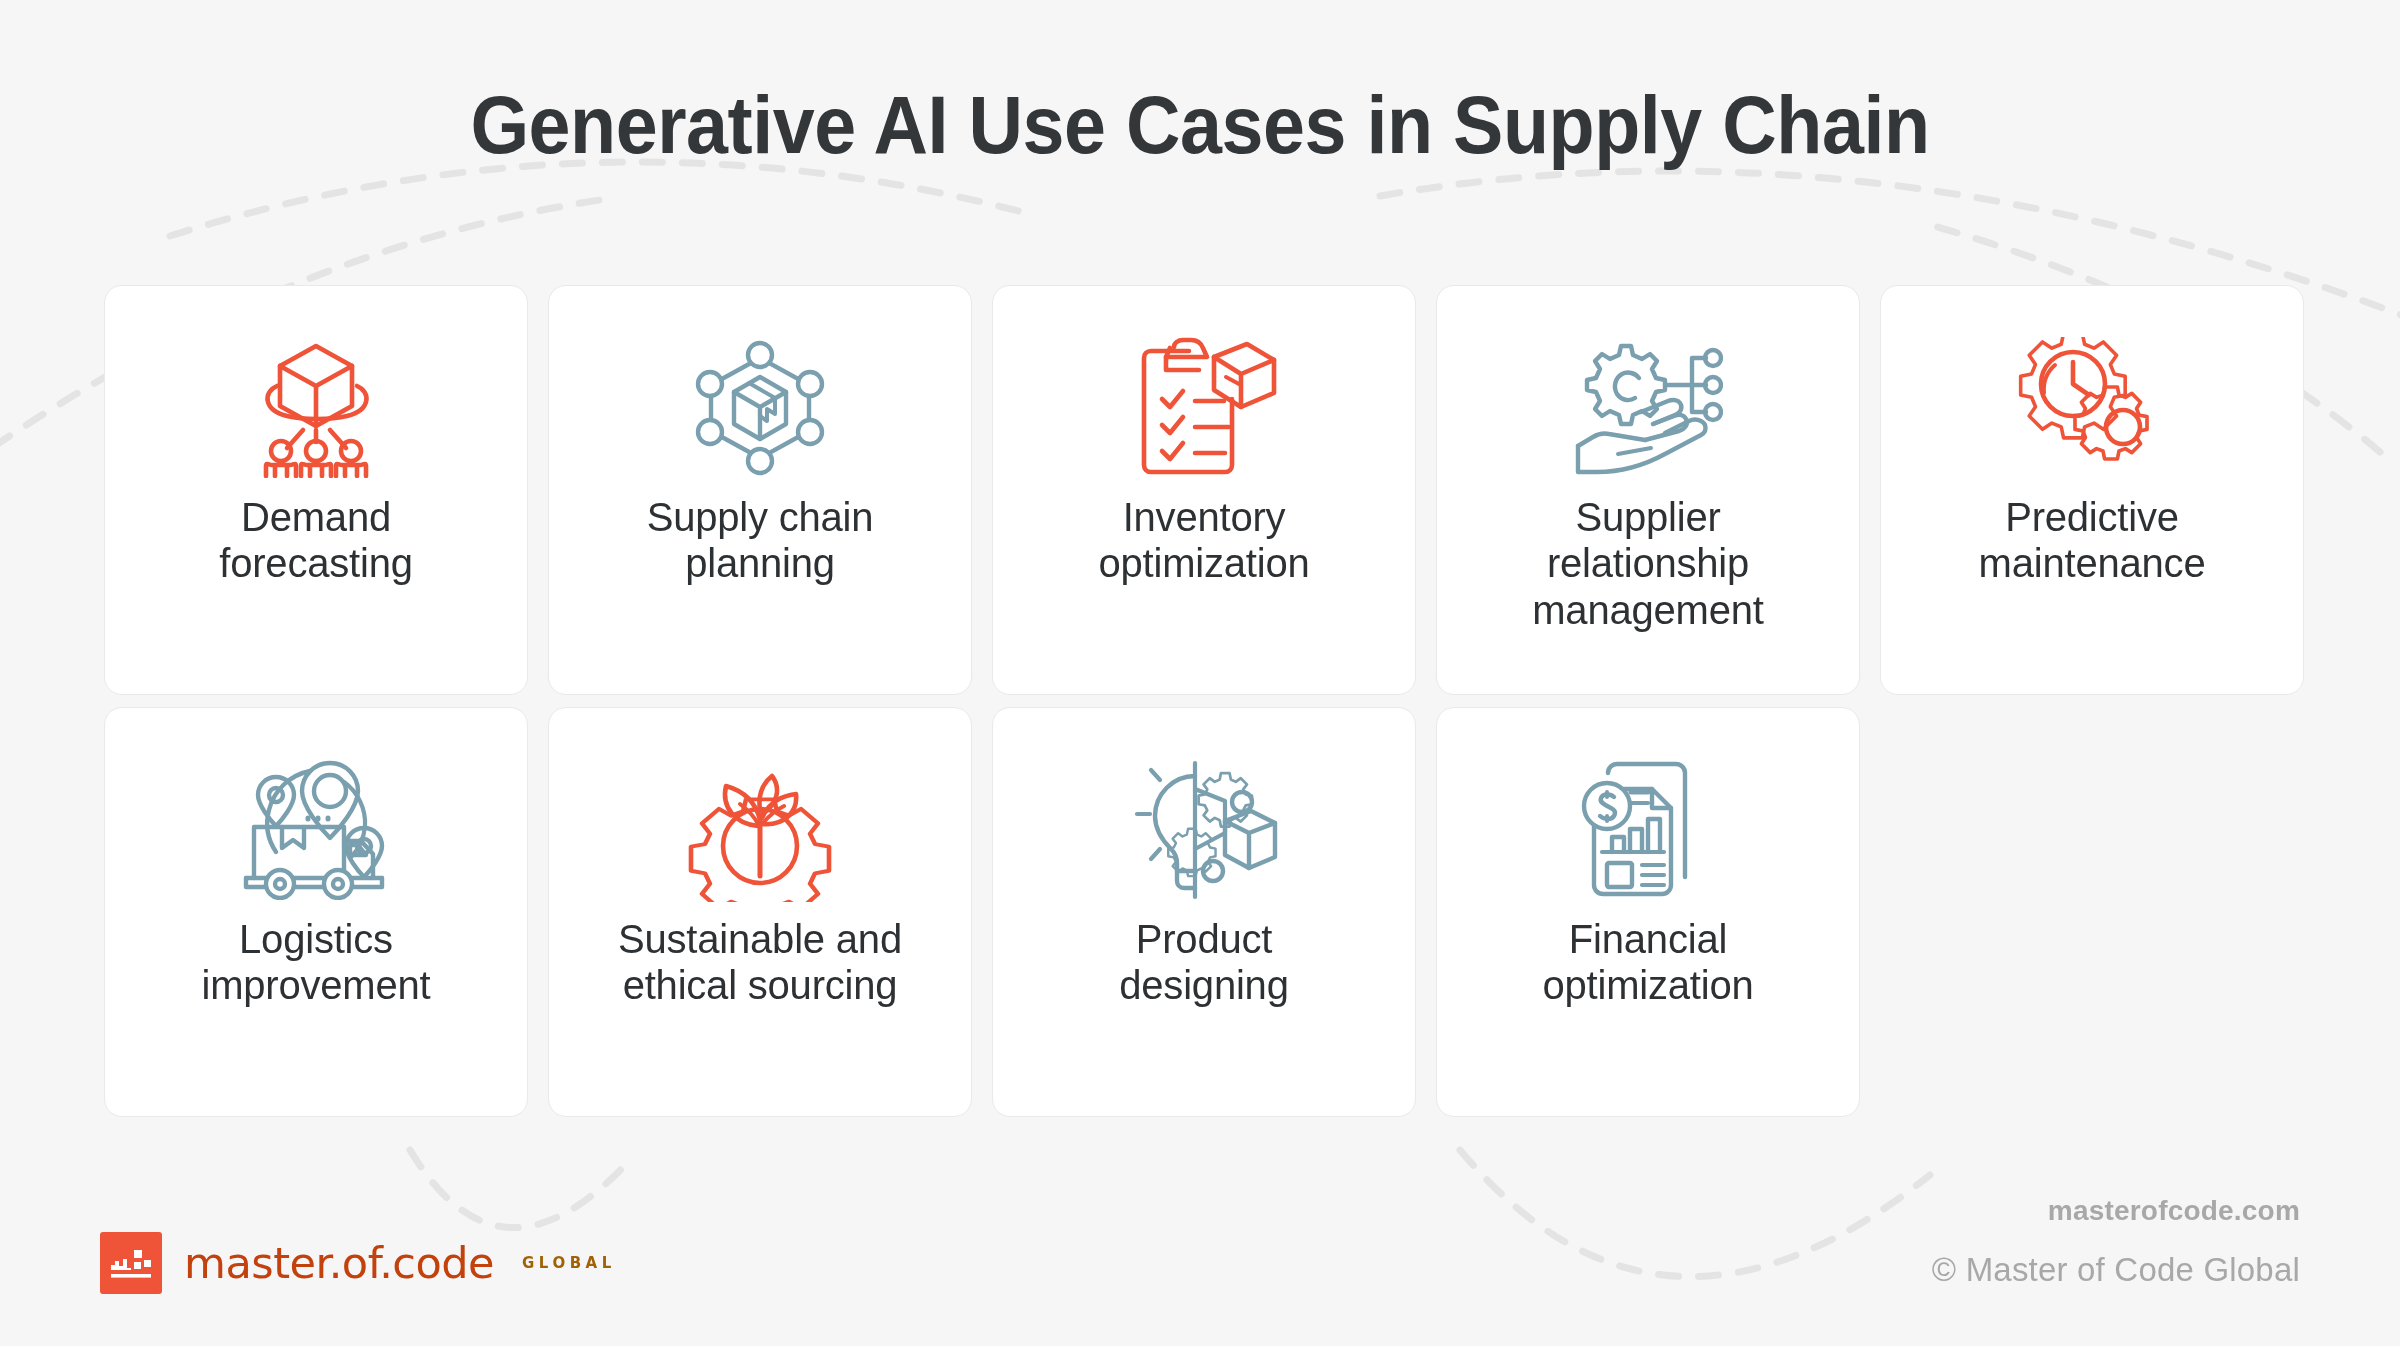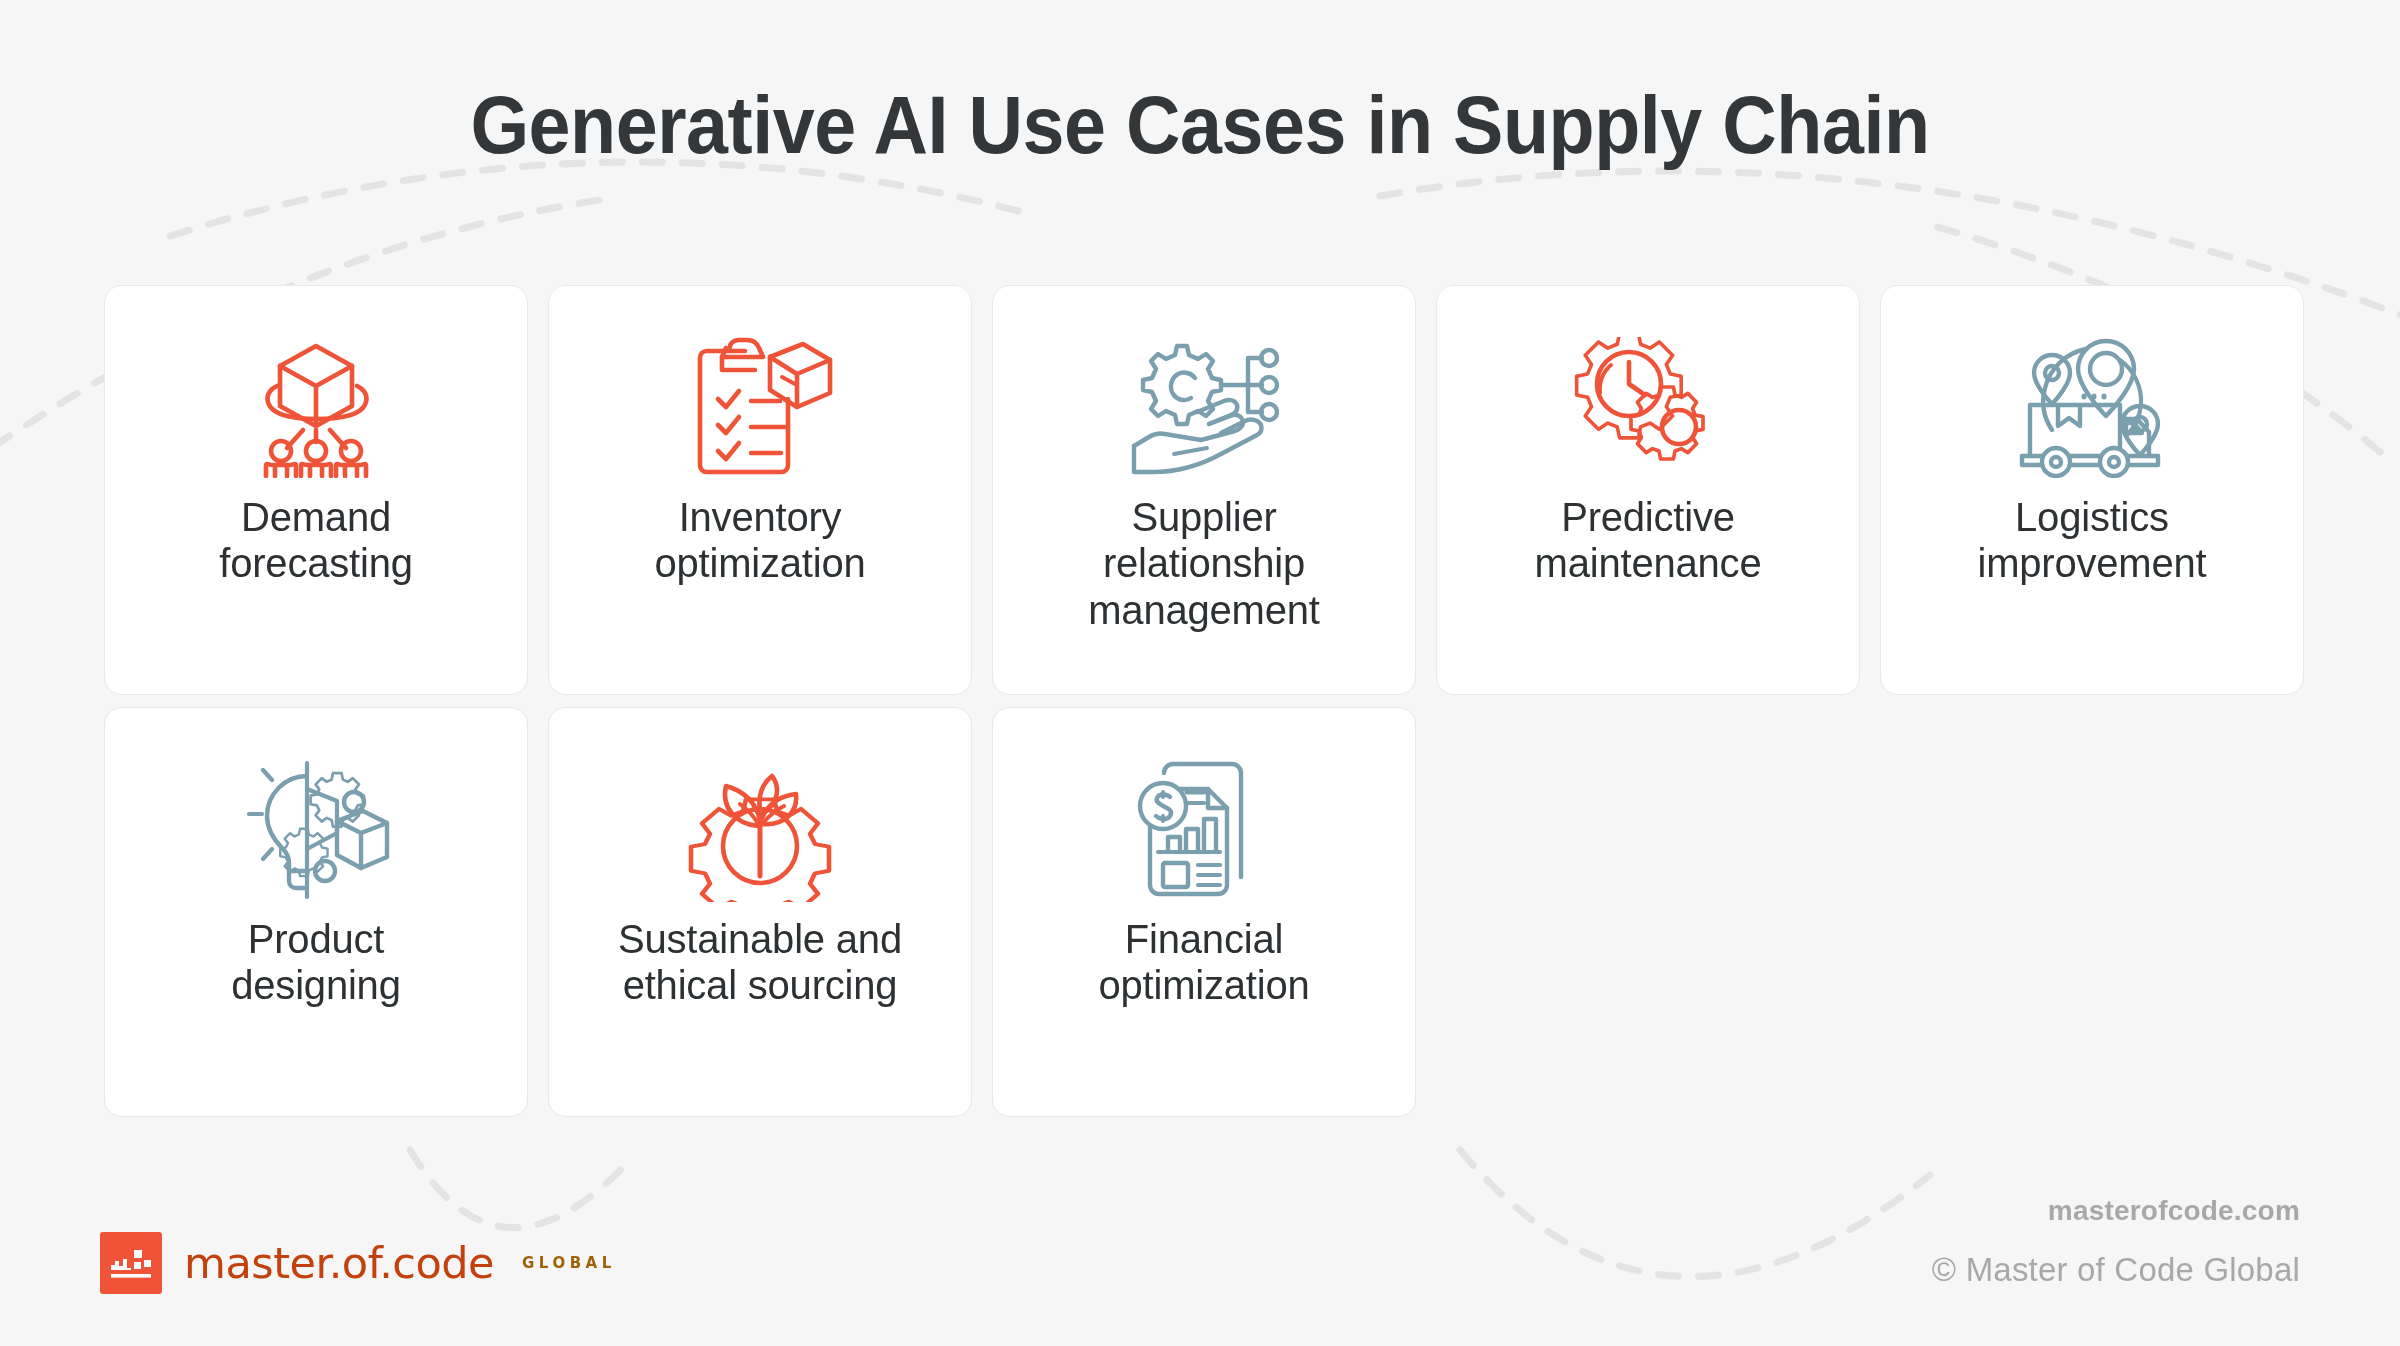--- a/index.html
+++ b/index.html
@@ -127,20 +127,40 @@
                    M104 138 L104 129 M116 138 L116 129"></path>
         </g>
       </svg>
     </div>
     <div class="card-label">
       <div>Demand</div>
       <div>forecasting</div>
     </div>
   </div>
 
+  <div class="card">
+    <div class="icon-wrap">
+      <svg width="146" height="146" viewBox="0 0 146 146" fill="none" stroke="#7a9fae" stroke-width="4.4" stroke-linecap="round" stroke-linejoin="round">
+        <path d="M73 23 L122 50 L122 96 L73 123 L24 96 L24 50 Z"></path>
+        <circle cx="73" cy="20" r="12" fill="#fff"></circle>
+        <circle cx="123" cy="49" r="12" fill="#fff"></circle>
+        <circle cx="123" cy="97" r="12" fill="#fff"></circle>
+        <circle cx="73" cy="126" r="12" fill="#fff"></circle>
+        <circle cx="23" cy="97" r="12" fill="#fff"></circle>
+        <circle cx="23" cy="49" r="12" fill="#fff"></circle>
+        <path d="M47 57 L73 42 L99 57 L99 89 L73 104 L47 89 Z"></path>
+        <path d="M47 57 L73 72 L99 57 M73 72 L73 104"></path>
+        <path d="M62 48 L88 63 L88 79 L80 74 L80 86 L73 81" stroke-width="4"></path>
+      </svg>
+    </div>
+    <div class="card-label">
+      <div>Supply chain</div>
+      <div>planning</div>
+    </div>
+  </div>
 
   <div class="card">
     <div class="icon-wrap">
       <svg width="150" height="142" viewBox="0 0 150 142" fill="none" stroke="#ef5338" stroke-width="4.6" stroke-linecap="round" stroke-linejoin="round">
         <path d="M60 14 L22 14 C18 14 15 17 15 21 L15 128 C15 132 18 135 22 135
                  L96 135 C100 135 103 132 103 128 L103 62"></path>
         <path d="M45 10 C45 6 49 3 54 3 L62 3 C68 3 72 6 74 11 L78 20 L37 20 L41 11"></path>
         <path d="M37 20 L37 33 L70 33"></path>
         <path d="M33 62 L41 70 L54 54"></path>
         <path d="M33 88 L41 96 L54 80"></path>
@@ -236,20 +256,42 @@
     </div>
     <div class="card-label">
       <div>Logistics</div>
       <div>improvement</div>
     </div>
   </div>
 
 
   <div class="card">
     <div class="icon-wrap">
+      <svg width="144" height="144" viewBox="0 0 144 144" fill="none" stroke="#ef5338" stroke-width="4.6" stroke-linecap="round" stroke-linejoin="round">
+        <path d="M58 44 L86 44 L89 58 L101 63 L113 55 L130 72 L122 84 L127 96
+                 L141 99 L141 127 L127 130 L122 142 L130 154 L113 171 L101 163
+                 L89 168 L86 182 L58 182 L55 168 L43 163 L31 171 L14 154 L22 142
+                 L17 130 L3 127 L3 99 L17 96 L22 84 L14 72 L31 55 L43 63 L55 58 Z" transform="translate(0,-24) scale(1,0.86) translate(0,32)"></path>
+        <circle cx="72" cy="88" r="37"></circle>
+        <path d="M72 118 L72 62" stroke-width="5"></path>
+        <path d="M72 62 C68 45 56 33 38 28 C33 50 48 66 70 68"></path>
+        <path d="M52 46 C60 52 66 58 70 66" stroke-width="4"></path>
+        <path d="M74 60 C80 46 92 38 108 36 C110 54 96 68 74 66"></path>
+        <path d="M96 48 C88 52 81 58 76 64" stroke-width="4"></path>
+        <path d="M72 52 C70 38 74 26 84 18 C93 30 90 46 74 56"></path>
+      </svg>
+    </div>
+    <div class="card-label">
+      <div>Sustainable and</div>
+      <div>ethical sourcing</div>
+    </div>
+  </div>
+
+  <div class="card">
+    <div class="icon-wrap">
       <svg width="150" height="142" viewBox="0 0 150 142" fill="none" stroke="#7a9fae" stroke-width="4.4" stroke-linecap="round" stroke-linejoin="round">
         <path d="M66 17 C44 17 26 35 26 57 C26 72 34 82 42 90 C46 94 48 99 48 104
                  L48 112 L66 112"></path>
         <path d="M48 112 L48 122 C48 126 51 129 55 129 L66 129"></path>
         <path d="M66 4 L66 138" stroke-width="4.2"></path>
         <path d="M22 11 L31 21 M8 55 L21 55 M22 100 L31 90" stroke-width="4.2"></path>
         <path d="M66 30 L96 42 L96 74 L66 90" stroke-width="4.2"></path>
         <path d="M86 16 L100 16 L102 26 L110 30 L118 24 L128 34 L122 42 L126 50
                  L136 52 L136 66 L126 68 L122 76 L128 84 L118 94 L110 88 L102 92
                  L100 102 L86 102 L84 92 L76 88 L68 94 L58 84 L64 76 L60 68 L50 66
@@ -265,42 +307,20 @@
       </svg>
     </div>
     <div class="card-label">
       <div>Product</div>
       <div>designing</div>
     </div>
   </div>
 
   <div class="card">
     <div class="icon-wrap">
-      <svg width="144" height="144" viewBox="0 0 144 144" fill="none" stroke="#ef5338" stroke-width="4.6" stroke-linecap="round" stroke-linejoin="round">
-        <path d="M58 44 L86 44 L89 58 L101 63 L113 55 L130 72 L122 84 L127 96
-                 L141 99 L141 127 L127 130 L122 142 L130 154 L113 171 L101 163
-                 L89 168 L86 182 L58 182 L55 168 L43 163 L31 171 L14 154 L22 142
-                 L17 130 L3 127 L3 99 L17 96 L22 84 L14 72 L31 55 L43 63 L55 58 Z" transform="translate(0,-24) scale(1,0.86) translate(0,32)"></path>
-        <circle cx="72" cy="88" r="37"></circle>
-        <path d="M72 118 L72 62" stroke-width="5"></path>
-        <path d="M72 62 C68 45 56 33 38 28 C33 50 48 66 70 68"></path>
-        <path d="M52 46 C60 52 66 58 70 66" stroke-width="4"></path>
-        <path d="M74 60 C80 46 92 38 108 36 C110 54 96 68 74 66"></path>
-        <path d="M96 48 C88 52 81 58 76 64" stroke-width="4"></path>
-        <path d="M72 52 C70 38 74 26 84 18 C93 30 90 46 74 56"></path>
-      </svg>
-    </div>
-    <div class="card-label">
-      <div>Sustainable and</div>
-      <div>ethical sourcing</div>
-    </div>
-  </div>
-
-  <div class="card">
-    <div class="icon-wrap">
       <svg width="136" height="142" viewBox="0 0 136 142" fill="none" stroke="#7a9fae" stroke-width="4.4" stroke-linecap="round" stroke-linejoin="round">
         <path d="M28 14 C28 9 32 5 37 5 L96 5 C101 5 105 9 105 14 L105 118"></path>
         <path d="M14 30 L14 126 C14 131 18 135 23 135 L82 135 C87 135 91 131 91 126
                  L91 49 L72 30 Z"></path>
         <path d="M72 30 L72 49 L91 49"></path>
         <path d="M43 33 L44 33 M51 33 L68 33" stroke-width="5"></path>
         <path d="M43 44 L68 44" stroke-width="4.2"></path>
         <path d="M22 93 L84 93" stroke-width="4.2"></path>
         <path d="M32 93 L32 78 L44 78 L44 93"></path>
         <path d="M50 93 L50 70 L62 70 L62 93"></path>

